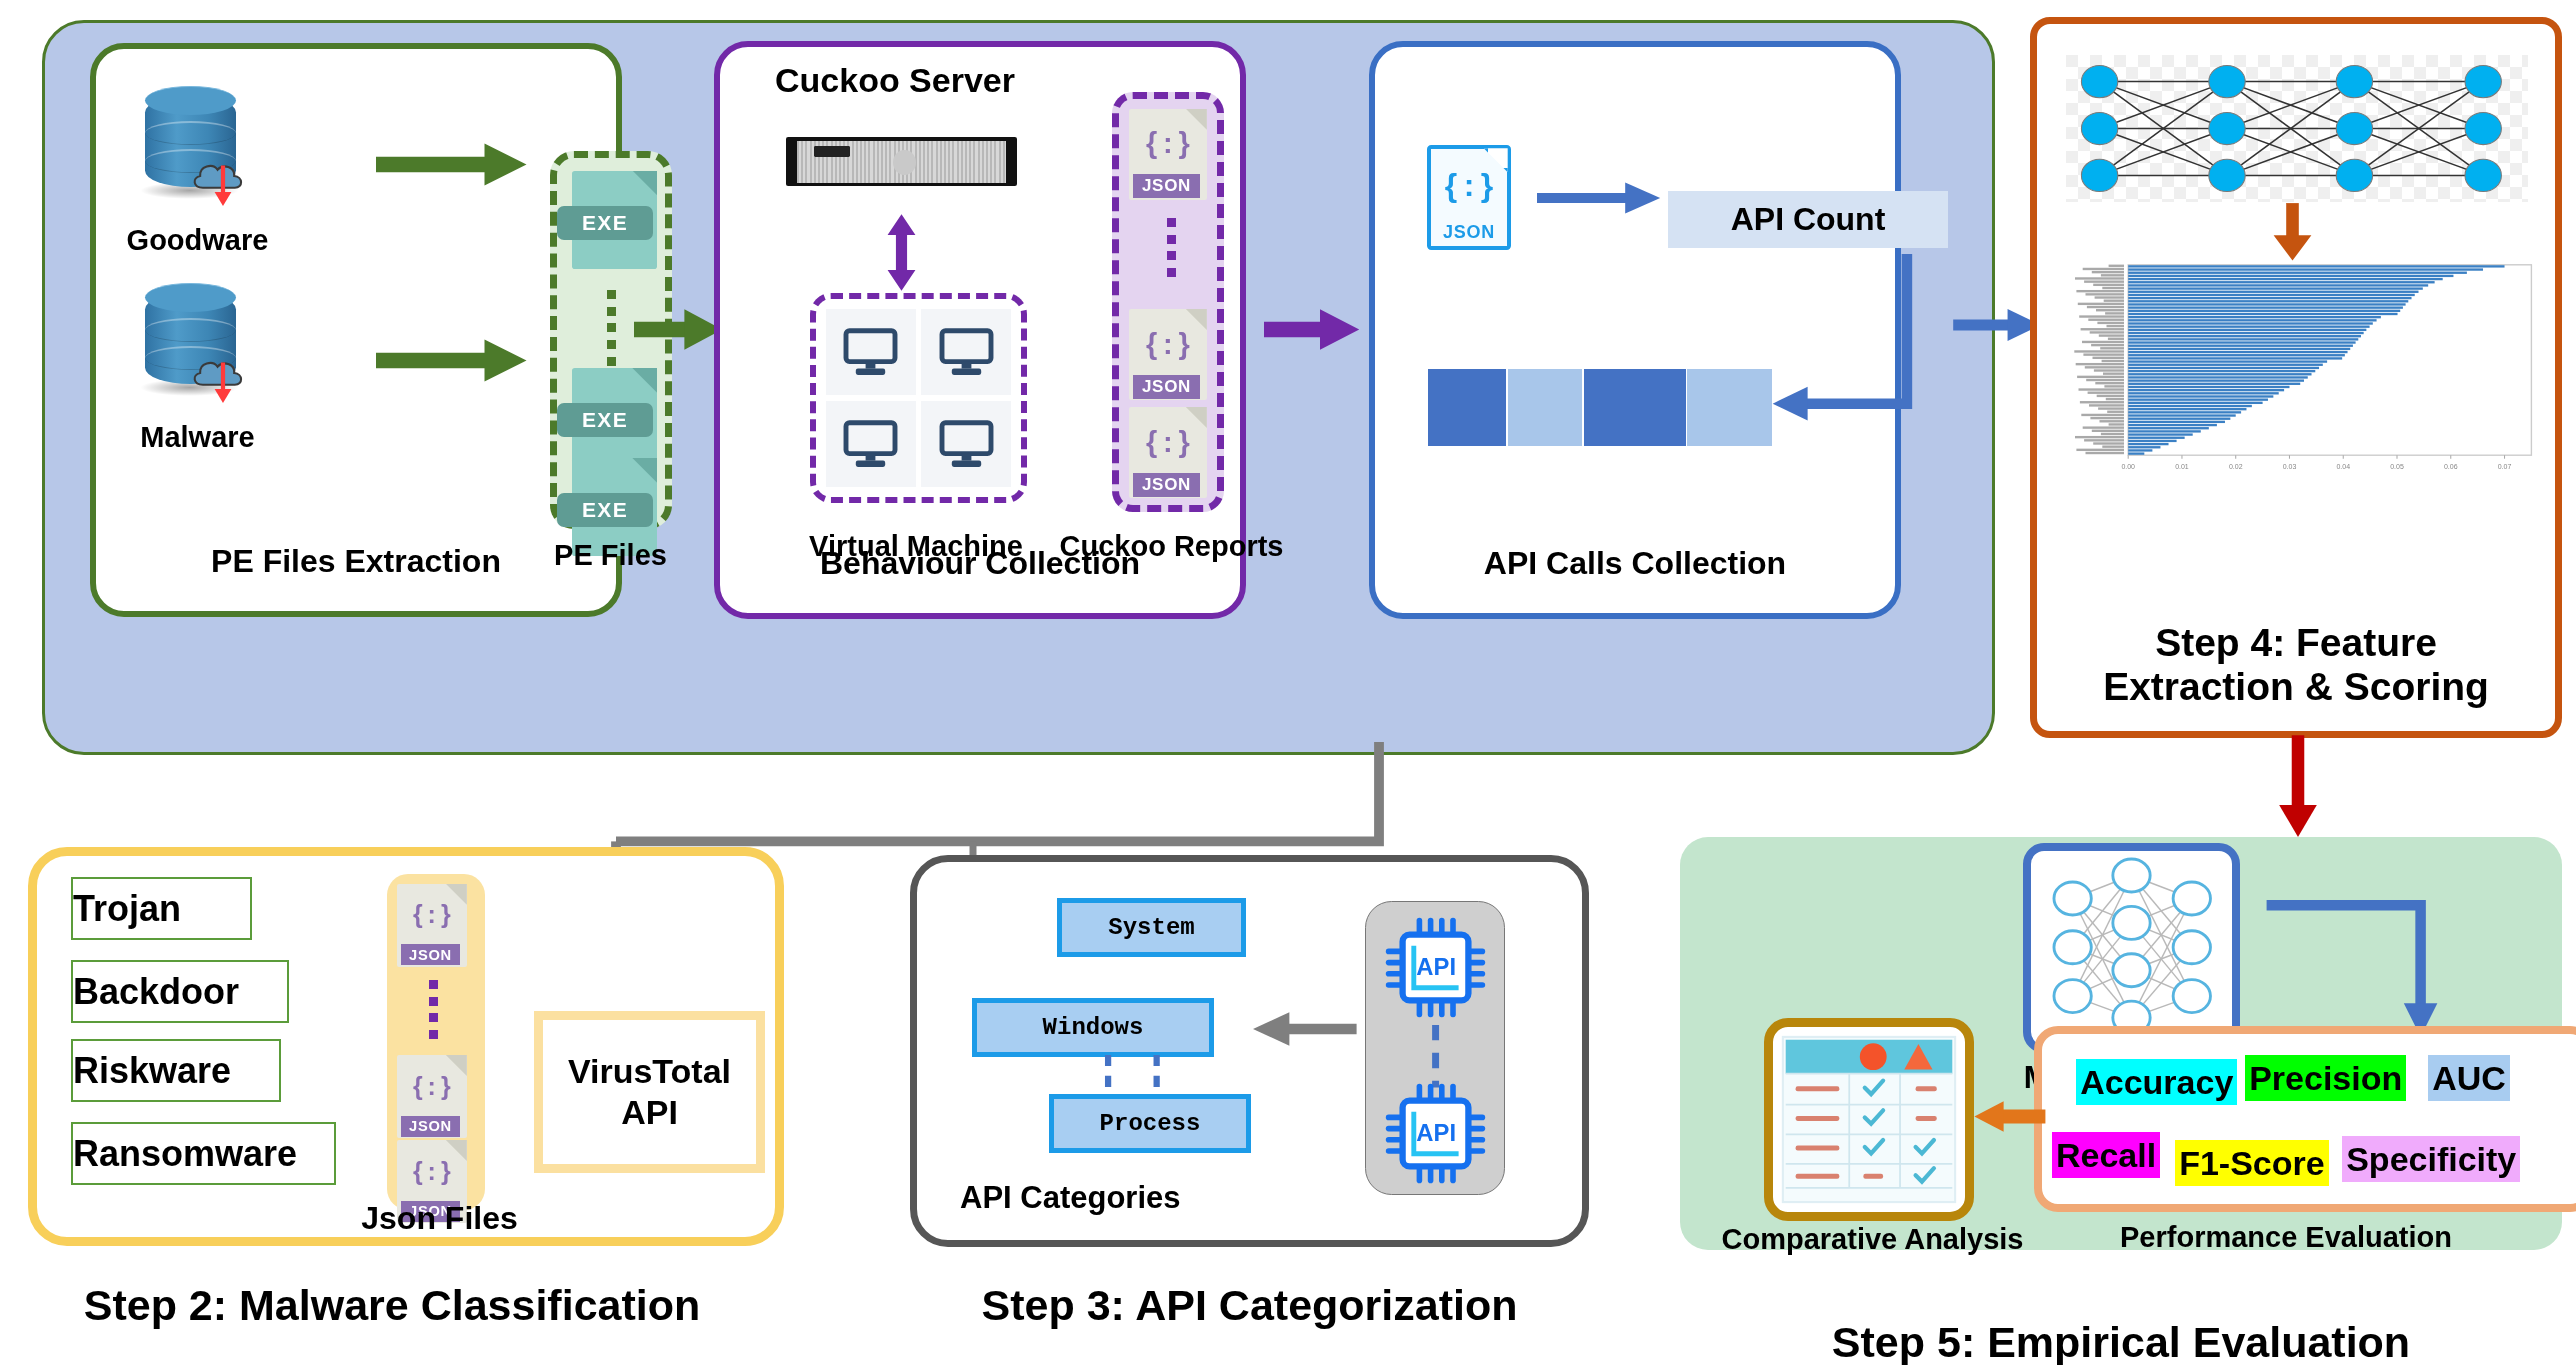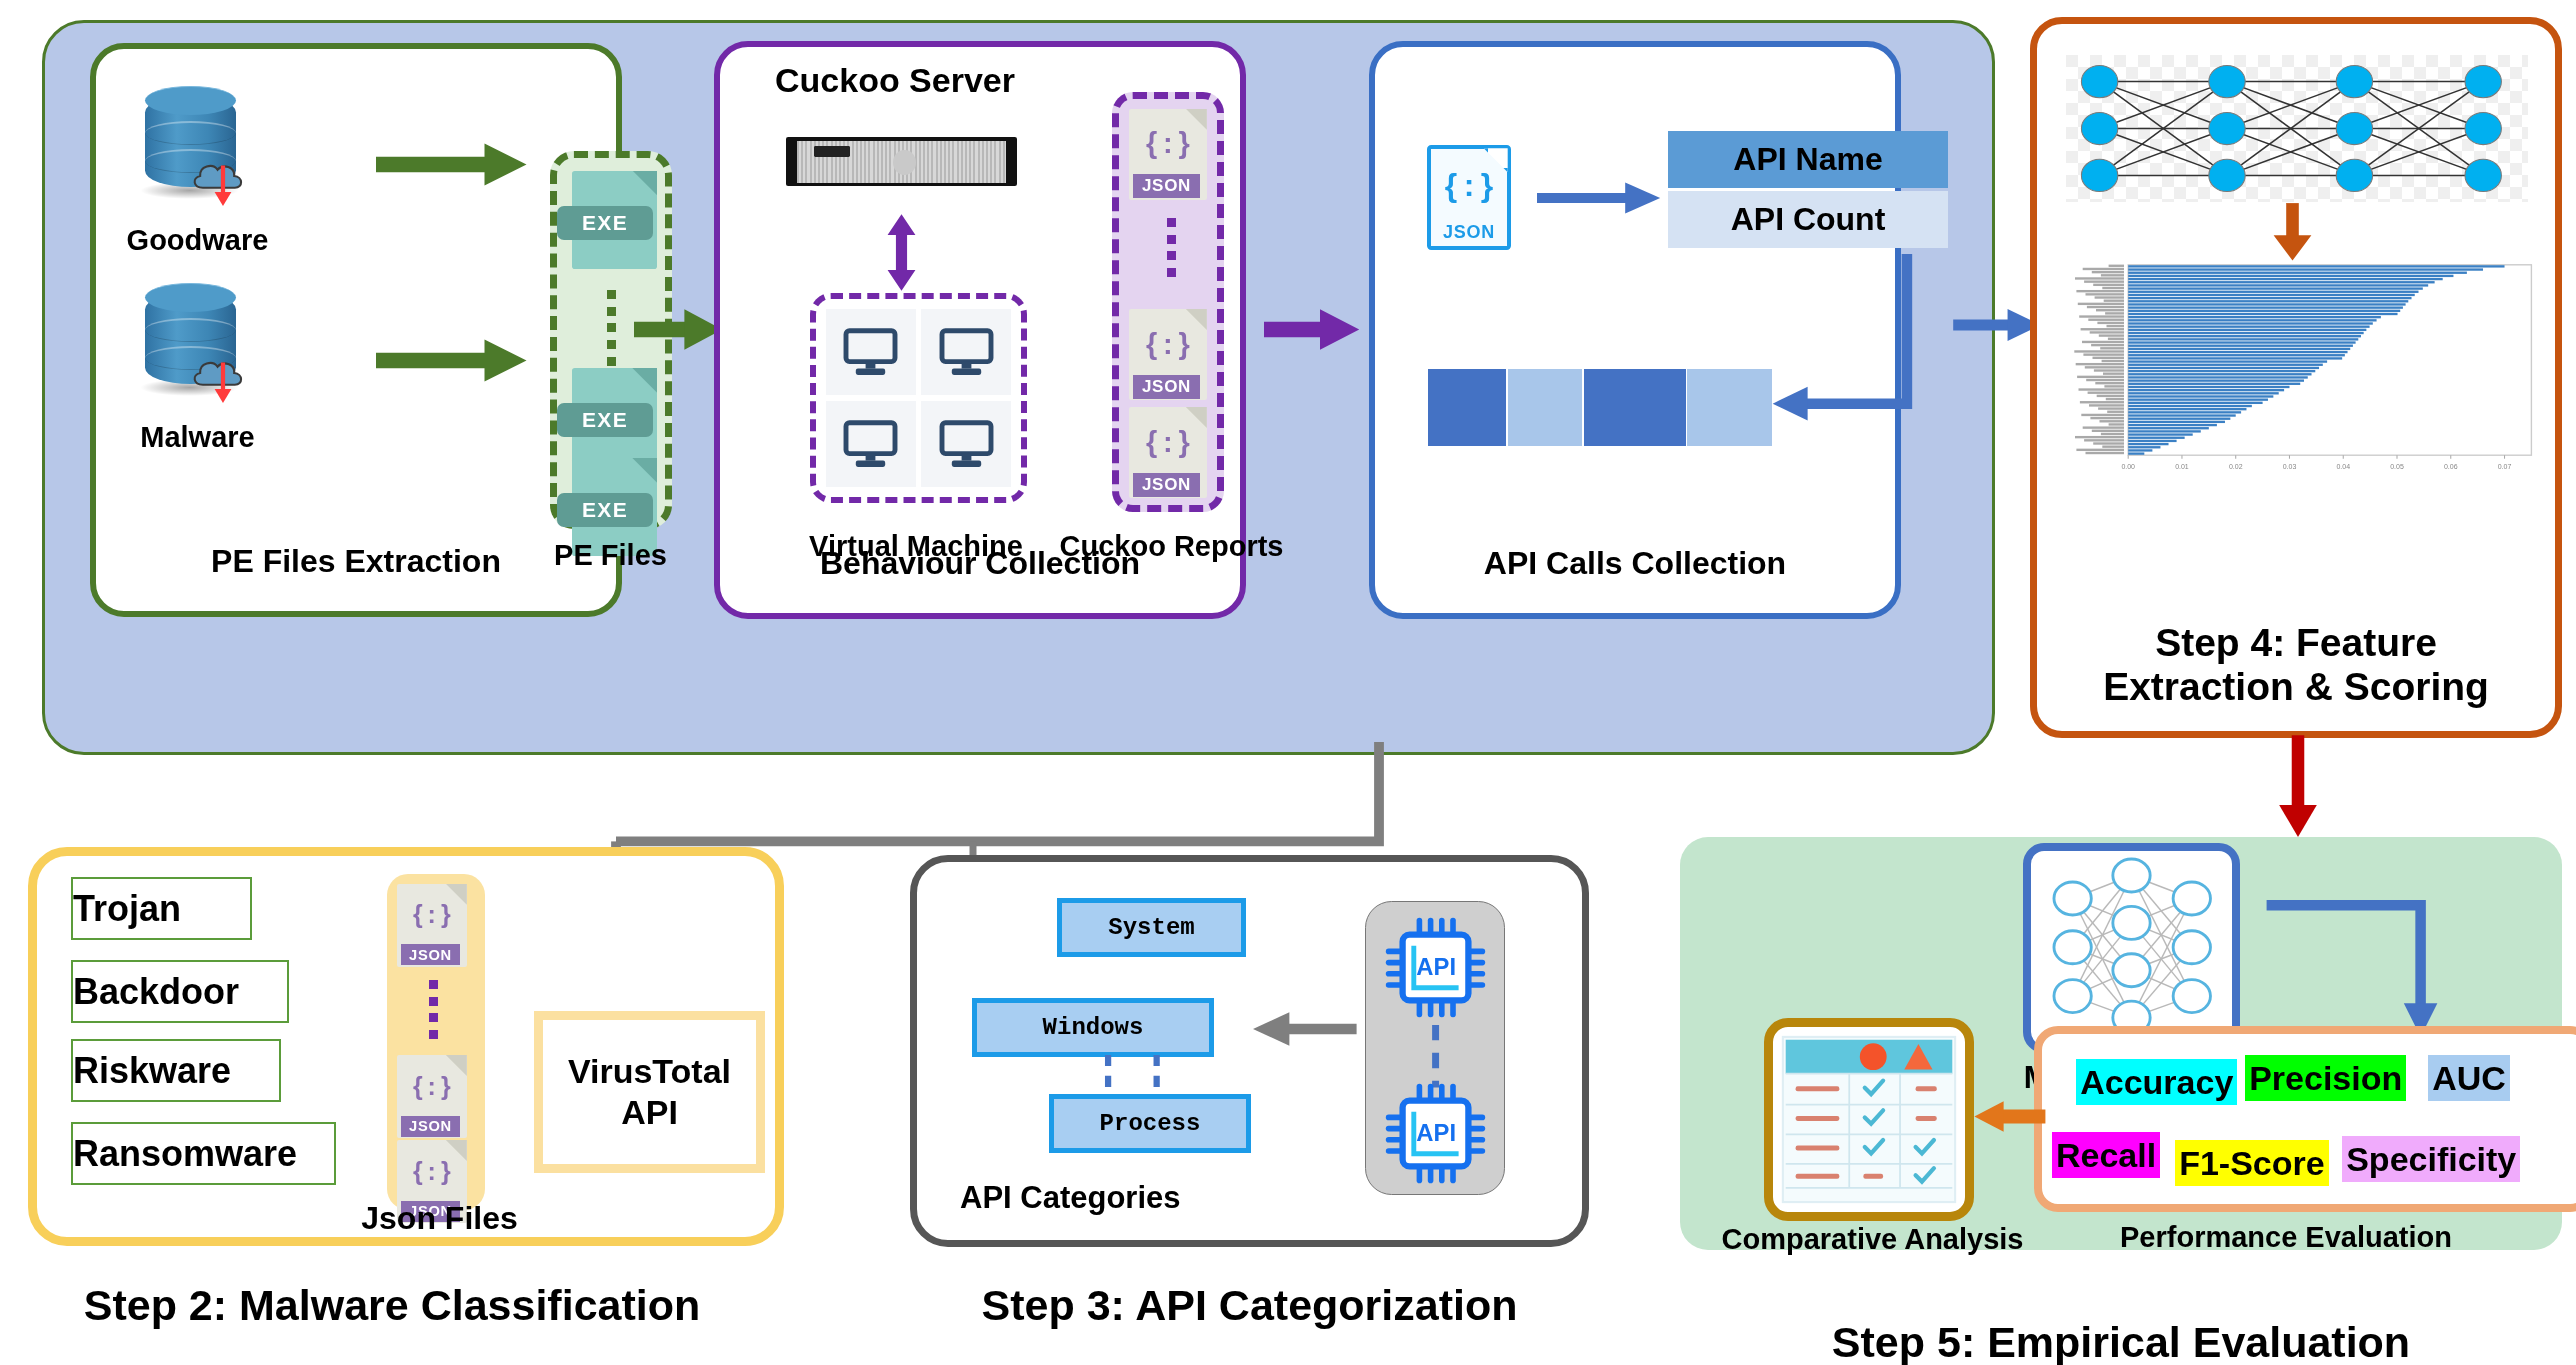--- a/index.html
+++ b/index.html
@@ -197,21 +197,21 @@
   }
   #api-name { background: #5b9bd5; }
   #api-count { background: #d5e2f3; }
 
   .api-seg { position: absolute; height: 77px; }
 
   
   #step4-panel {
     left: 2030px; top: 17px; width: 532px; height: 721px;
     border: 7.7px solid #c5540f;
-    border-radius: 32px;
+    border-radius: 20px;
     background: #fff;
   }
   #step4-label {
     position: absolute; left: 0; right: 0; bottom: 22.4px;
     text-align: center; font-size: 39px; font-weight: bold; color: #000;
     line-height: 1.12;
   }
   #nn-wrap {
     position: absolute; left: 29px; top: 31px; width: 462px; height: 147px;
     background:
@@ -491,21 +491,20 @@
       <div class="jb-fold"></div>
       <div class="jb-br">{ : }</div>
       <div class="jb-tag">JSON</div>
     </div>
 
     <svg class="abs" style="left:162px; top:130px;" width="126" height="42" viewBox="0 0 180 60">
       <line x1="0" y1="30" x2="130" y2="30" stroke="#4472c4" stroke-width="14"></line>
       <polygon points="176,30 126,8 126,52" fill="#4472c4"></polygon>
     </svg>
 
-    <div class="api-row" id="api-name" style="left:293px; top:84px;">API Name</div>
     <div class="api-row" id="api-count" style="left:293px; top:144px;">API Count</div>
 
     <svg class="abs" style="left:392px; top:207px;" width="168" height="179" viewBox="0 0 240 256">
       <path d="M200 0 L200 214 L52 214" fill="none" stroke="#4472c4" stroke-width="15"></path>
       <polygon points="8,214 58,190 58,238" fill="#4472c4"></polygon>
     </svg>
 
     <div class="api-seg" style="left:53px; top:322px; width:78px; background:#4472c4;"></div>
     <div class="api-seg" style="left:133px; top:322px; width:74px; background:#a8c6ea;"></div>
     <div class="api-seg" style="left:209px; top:322px; width:102px; background:#4472c4;"></div>

